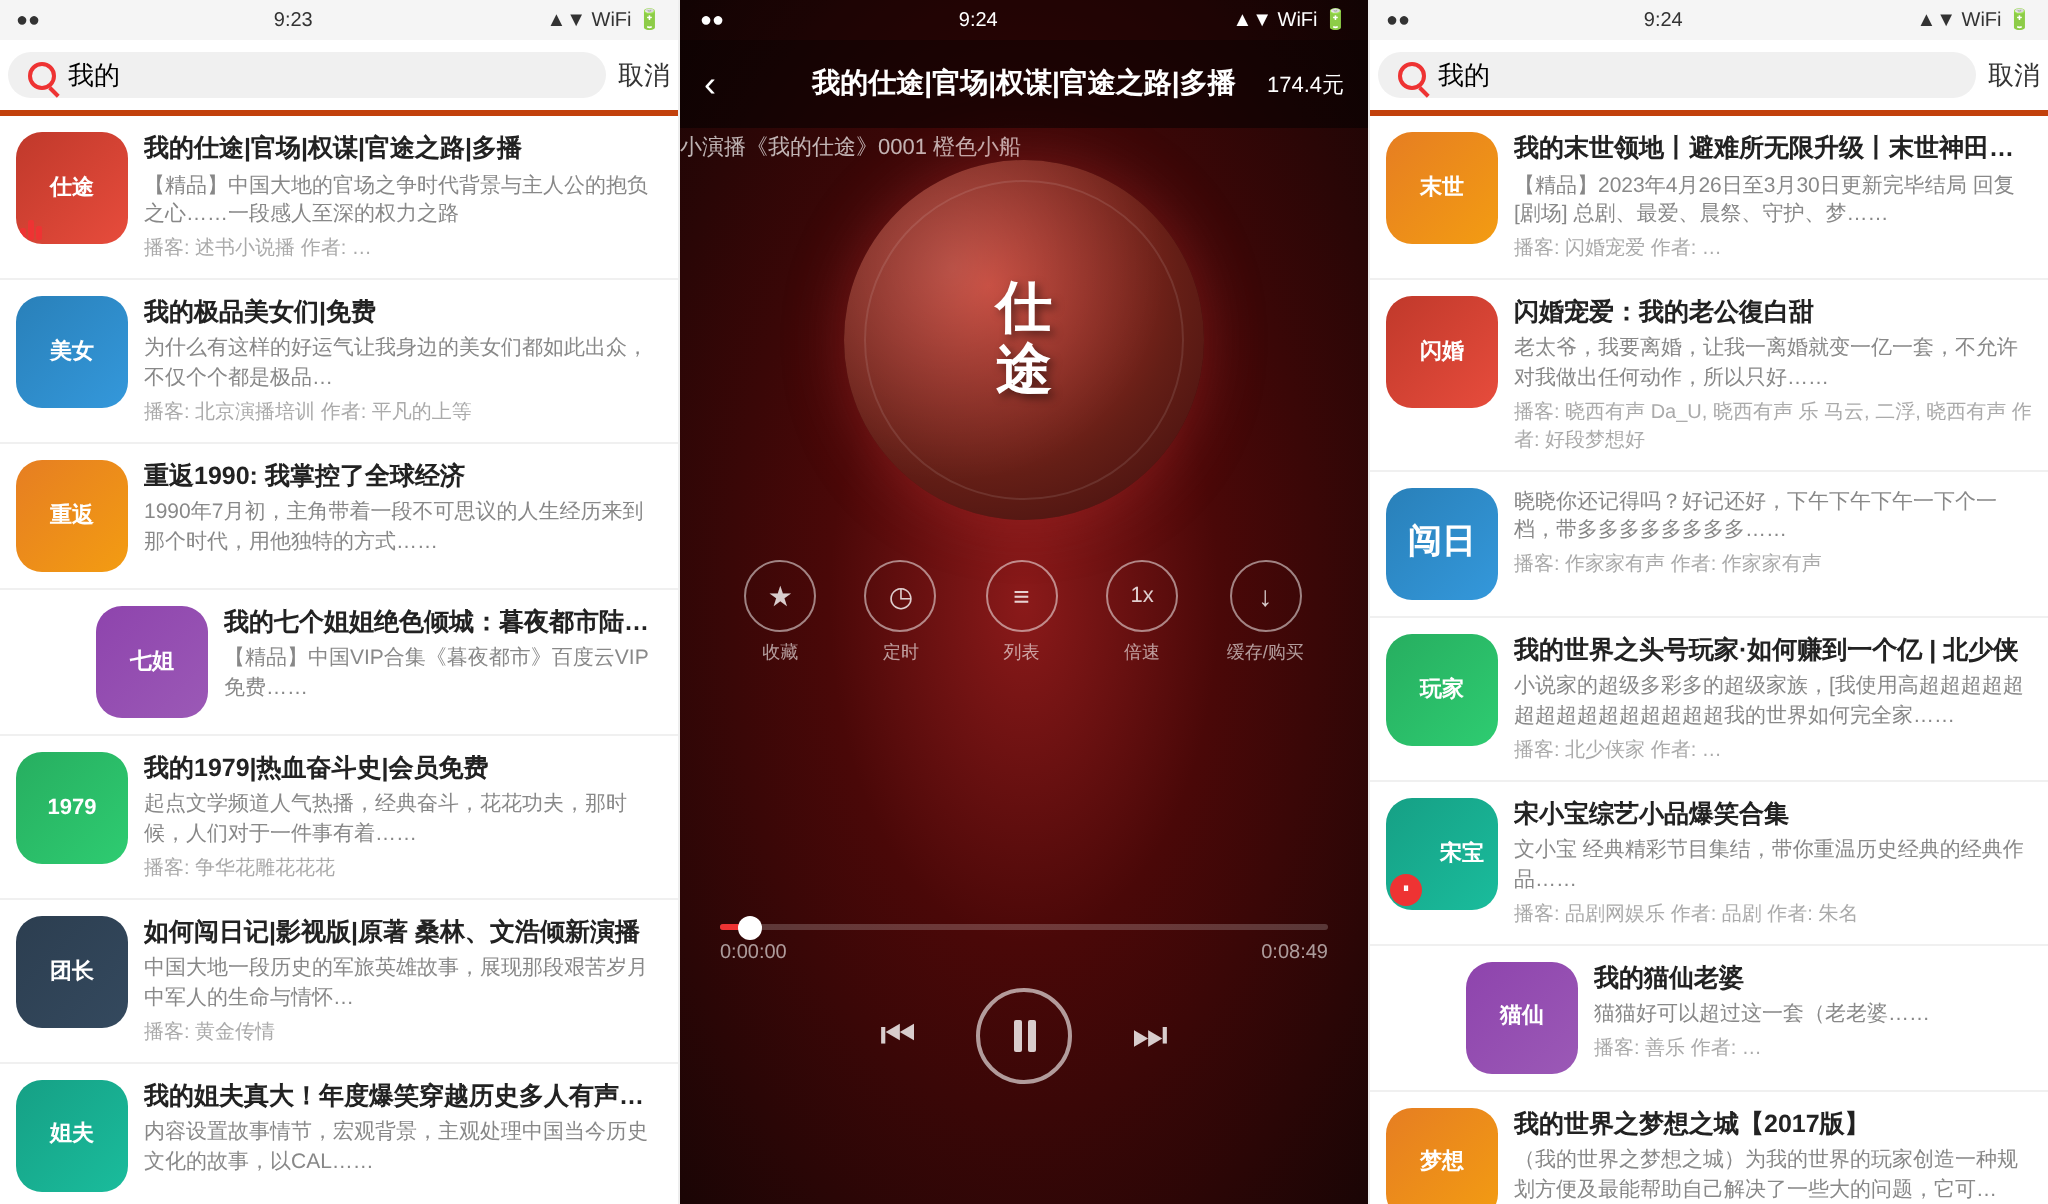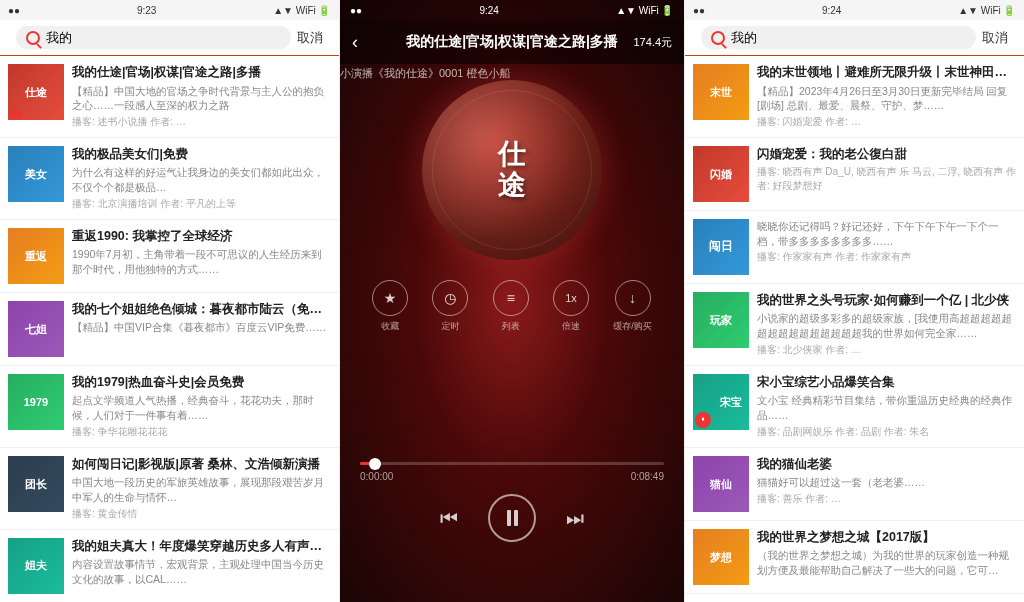--- a/index.html
+++ b/index.html
@@ -30,23 +30,23 @@
       align-items: center;
       justify-content: space-between;
       padding: 0 8px;
       font-size: 10px;
       color: #333;
     }
 
     .search-bar {
       display: flex;
       align-items: center;
-      padding: 6px 16px;
+      padding: 6px 4px;
       background: #fff;
-      border-bottom: 1px solid #c2410c;
+      border-bottom: 3px solid #c2410c;
       gap: 6px;
     }
 
     .search-input-wrap {
       flex: 1;
       background: #f0f0f0;
       border-radius: 14px;
       display: flex;
       align-items: center;
       padding: 4px 10px;
@@ -101,21 +101,21 @@
       padding: 8px 8px;
       border-bottom: 1px solid #f0f0f0;
       align-items: flex-start;
       gap: 8px;
       cursor: pointer;
     }
 
     .item-thumb {
       width: 56px;
       height: 56px;
-      border-radius: 0;
+      border-radius: 13px;
       flex-shrink: 0;
       display: flex;
       align-items: center;
       justify-content: center;
       font-size: 18px;
       color: #fff;
       font-weight: bold;
       overflow: hidden;
       position: relative;
     }
@@ -149,21 +149,21 @@
     .item-meta {
       font-size: 10px;
       color: #aaa;
       margin-top: 2px;
     }
 
     
     .thumb-red { background: linear-gradient(135deg, #c0392b, #e74c3c); }
     .thumb-blue { background: linear-gradient(135deg, #2980b9, #3498db); }
     .thumb-orange { background: linear-gradient(135deg, #e67e22, #f39c12); }
-    .thumb-purple { background: linear-gradient(135deg, #8e44ad, #9b59b6); }
+    .thumb-purple { background: linear-gradient(135deg, #8e44ad, #9b59b6); margin-left: 40px; }
     .thumb-green { background: linear-gradient(135deg, #27ae60, #2ecc71); }
     .thumb-teal { background: linear-gradient(135deg, #16a085, #1abc9c); }
     .thumb-dark { background: linear-gradient(135deg, #2c3e50, #34495e); }
 
     .play-indicator {
       position: absolute;
       bottom: 2px;
       left: 2px;
       display: flex;
       gap: 1px;
@@ -655,26 +655,27 @@
       <div class="item-meta">播客: 闪婚宠爱  作者: …</div>
     </div>
   </div>
       <div class="list-item">
     <div class="item-thumb thumb-red" style="position:relative;">
       <span style="font-size:11px;font-weight:bold;color:#fff;text-align:center;line-height:1.1;">闪婚</span>
 
     </div>
     <div class="item-content">
       <div class="item-title">闪婚宠爱：我的老公復白甜</div>
+      <div class="item-desc">老太爷，我要离婚，让我一离婚就变一亿一套，不允许对我做出任何动作，所以只好……</div>
       <div class="item-meta">播客: 晓西有声 Da_U,  晓西有声 乐 马云, 二浮, 晓西有声  作者: 好段梦想好</div>
     </div>
   </div>
       <div class="list-item">
     <div class="item-thumb thumb-blue" style="position:relative;">
-      <span style="font-size:12px;font-weight:bold;color:#fff;text-align:right;line-height:1.1;">闯日</span>
+      <span style="font-size:17px;font-weight:bold;color:#fff;text-align:right;line-height:1.1;">闯日</span>
 
     </div>
     <div class="item-content">
       <div class="item-desc">晓晓你还记得吗？好记还好，下午下午下午一下个一档，带多多多多多多多多……</div>
       <div class="item-meta">播客: 作家家有声  作者: 作家家有声</div>
     </div>
   </div>
       <div class="list-item">
     <div class="item-thumb thumb-green" style="position:relative;">
       <span style="font-size:11px;font-weight:bold;color:#fff;text-align:center;line-height:1.1;">玩家</span>

